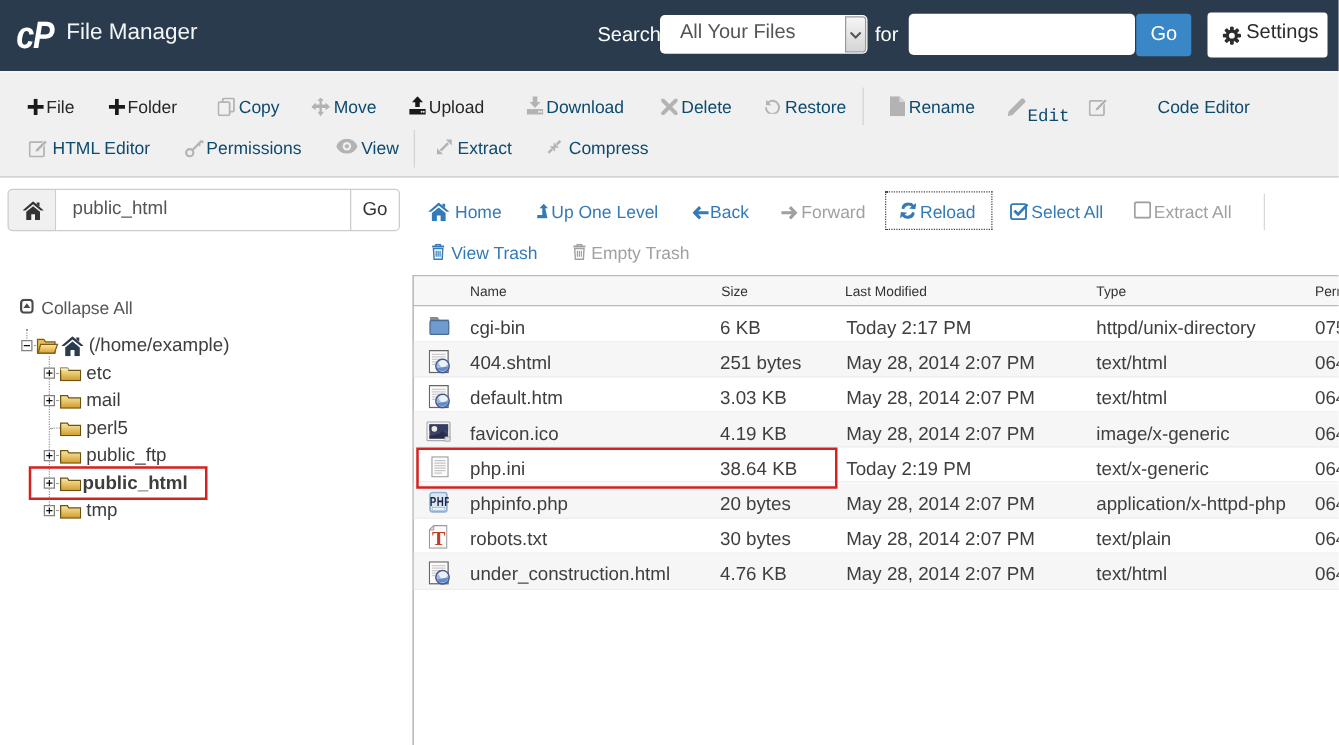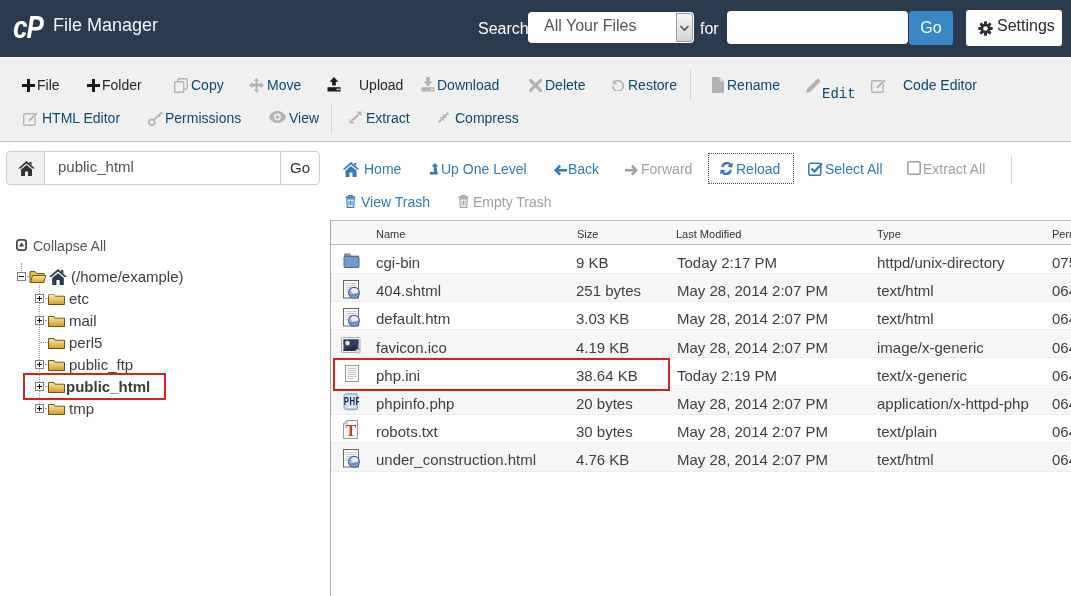--- a/index.html
+++ b/index.html
@@ -85,27 +85,27 @@
   </div>
 
   <div id="tbar"></div>
   <div class="tsep" style="left:690px;top:70px;height:30px;"></div>
   <div class="tsep" style="left:331px;top:104px;height:30px;"></div>
 
   <div class="tt" style="left:37px;top:75px;">File</div>
   <div class="tt" style="left:102px;top:75px;">Folder</div>
   <div class="tt dis" style="left:191px;top:75px;">Copy</div>
   <div class="tt dis" style="left:267px;top:75px;">Move</div>
-  <div class="tt" style="left:359px;top:75px;text-align:right;">Upload</div>
+  <div class="tt" style="left:343px;top:75px;text-align:right;">Upload</div>
   <div class="tt dis" style="left:437px;top:75px;">Download</div>
   <div class="tt dis" style="left:545px;top:75px;">Delete</div>
   <div class="tt dis" style="left:628px;top:75px;">Restore</div>
   <div class="tt dis" style="left:727px;top:75px;">Rename</div>
   <div class="tt dis" style="left:822px;top:84px;font-family:Liberation Mono, monospace;">Edit</div>
-  <div class="tt dis" style="left:903px;top:75px;text-align:right;">Code Editor</div>
+  <div class="tt dis" style="left:926px;top:75px;text-align:right;">Code Editor</div>
 
   <div class="tt dis" style="left:42px;top:108px;">HTML Editor</div>
   <div class="tt dis" style="left:165px;top:108px;">Permissions</div>
   <div class="tt dis" style="left:289px;top:108px;">View</div>
   <div class="tt dis" style="left:366px;top:108px;">Extract</div>
   <div class="tt dis" style="left:455px;top:108px;">Compress</div>
 
   <svg style="left:22px;top:79px;" width="13" height="13" viewBox="0 0 13 13">
       <path d="M5 0h3v5h5v3H8v5H5V8H0V5h5z" fill="#1a1a1a"></path>
     </svg>
@@ -385,21 +385,21 @@
   <div class="row" style="top:358px;"></div>
   <div class="row rowg" style="top:387px;"></div>
   <div class="row" style="top:415px;"></div>
   <div class="row rowg" style="top:443px;height:29px;"></div>
 
   <svg style="left:343px;top:253px;" width="17" height="15" viewBox="0 0 17 15">
       <path d="M1 0.5h6l1.5 2H16v3H1z" fill="#8a8a85"></path>
       <rect x="1" y="3.5" width="15" height="11" rx="1" fill="#6f9bd1" stroke="#4a6b94" stroke-width="1"></rect>
     </svg>
   <div class="cell" style="left:376px;top:253px;">cgi-bin</div>
-  <div class="cell" style="left:576px;top:253px;">9 KB</div>
+  <div class="cell" style="left:576px;top:253px;">6 KB</div>
   <div class="cell" style="left:677px;top:253px;">Today 2:17 PM</div>
   <div class="cell" style="left:877px;top:253px;">httpd/unix-directory</div>
   <div class="cell" style="left:1052px;top:253px;">0755</div>
 
   <svg style="left:343px;top:280px;" width="18" height="19" viewBox="0 0 18 19">
     <rect x="0.5" y="0.5" width="15" height="17.5" fill="#fbfbfb" stroke="#666"></rect>
     <path d="M2.5 3.5h11M2.5 5.5h11M2.5 7.5h11M2.5 9.5h11M2.5 11.5h7" stroke="#ccc" stroke-width="1"></path>
     <circle cx="11" cy="12.8" r="5.4" fill="#9fbade" stroke="#485490" stroke-width="1.1"></circle>
     <path d="M7.6 10.2c1.2-2.2 3.8-2.9 5.8-1.7 1.2.7 1.8 1.8 1.9 3l-2.2 1.9-3.3.4z" fill="#eef3f9" opacity="0.95"></path>
     <path d="M6.3 14.6l9.4-1.5a5.4 5.4 0 0 1-9.4 1.5z" fill="#5b85c4" opacity="0.9"></path>

